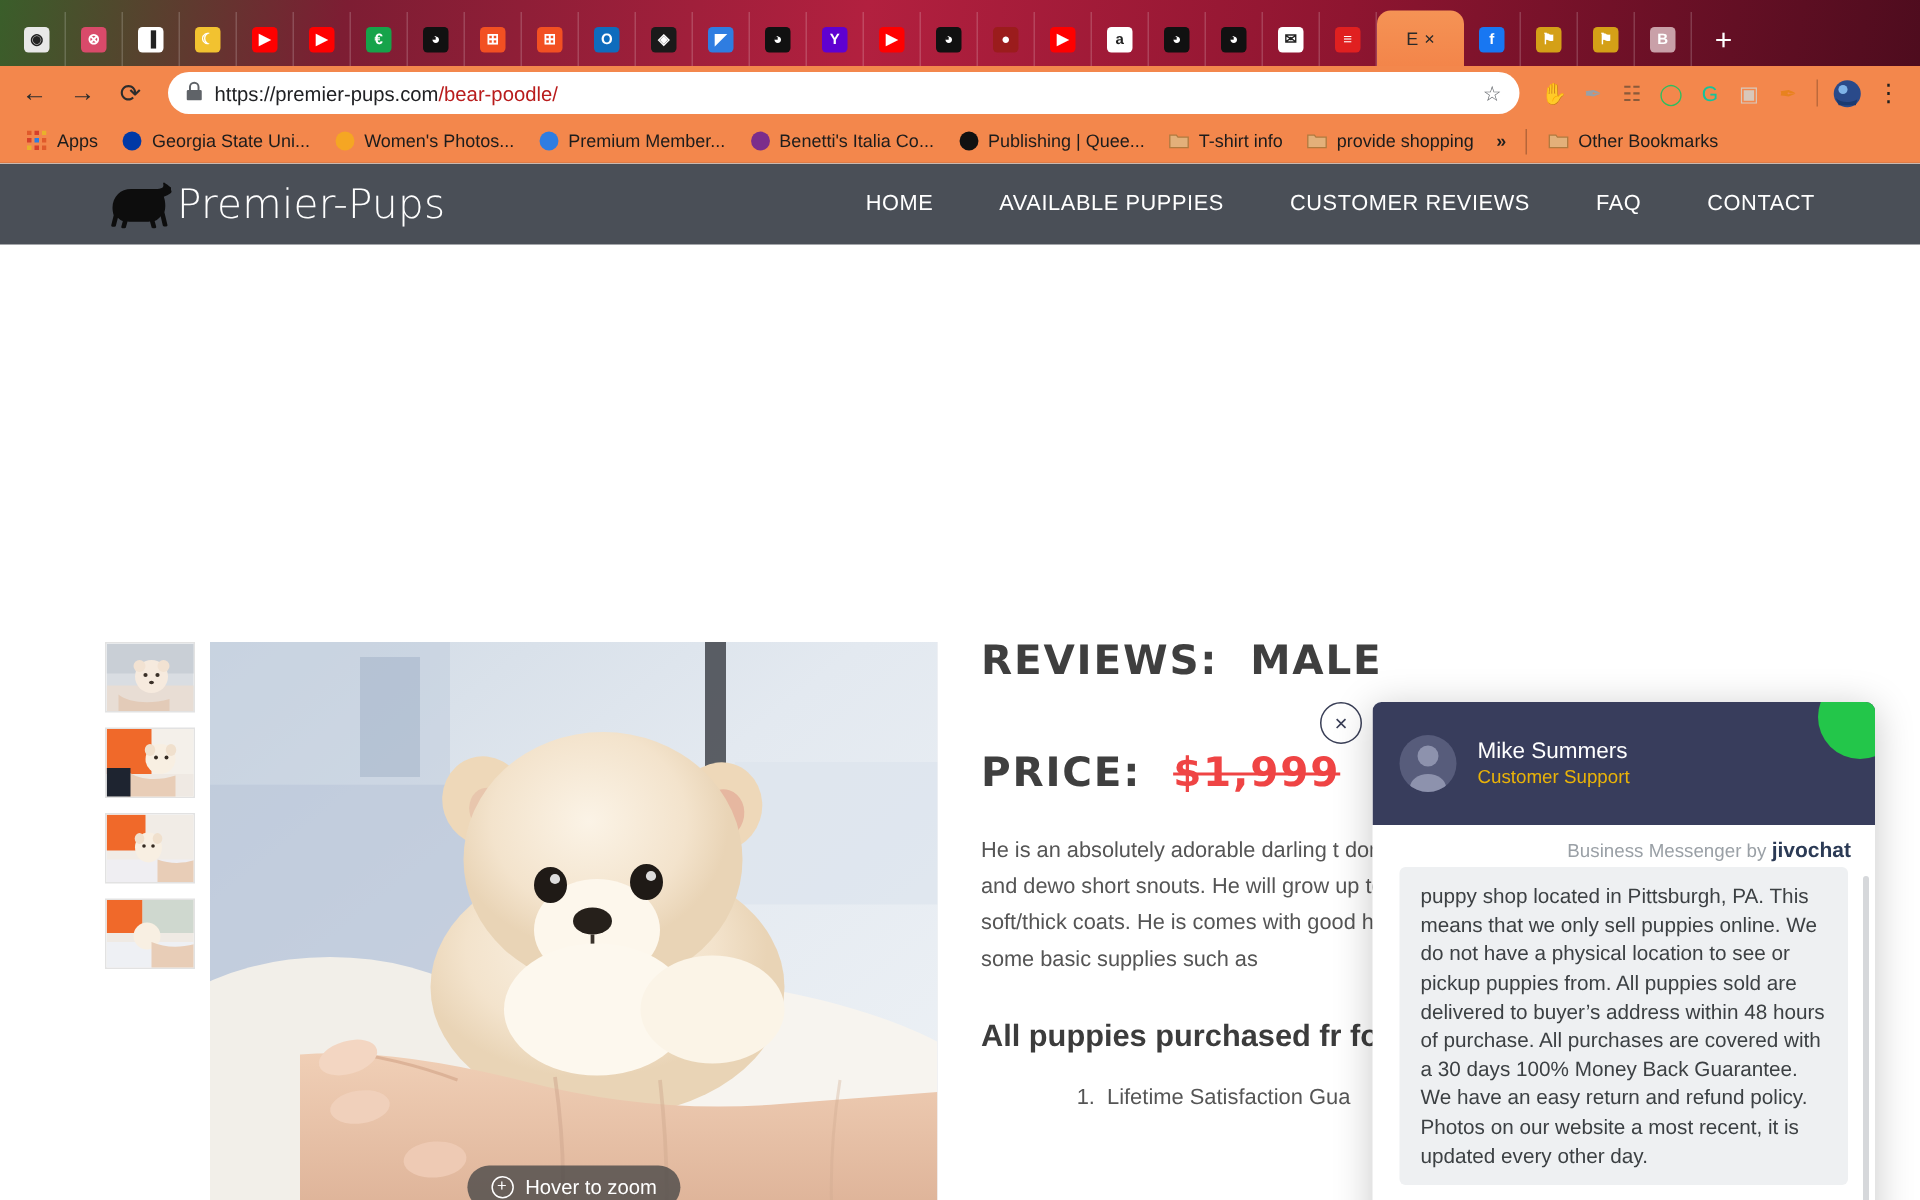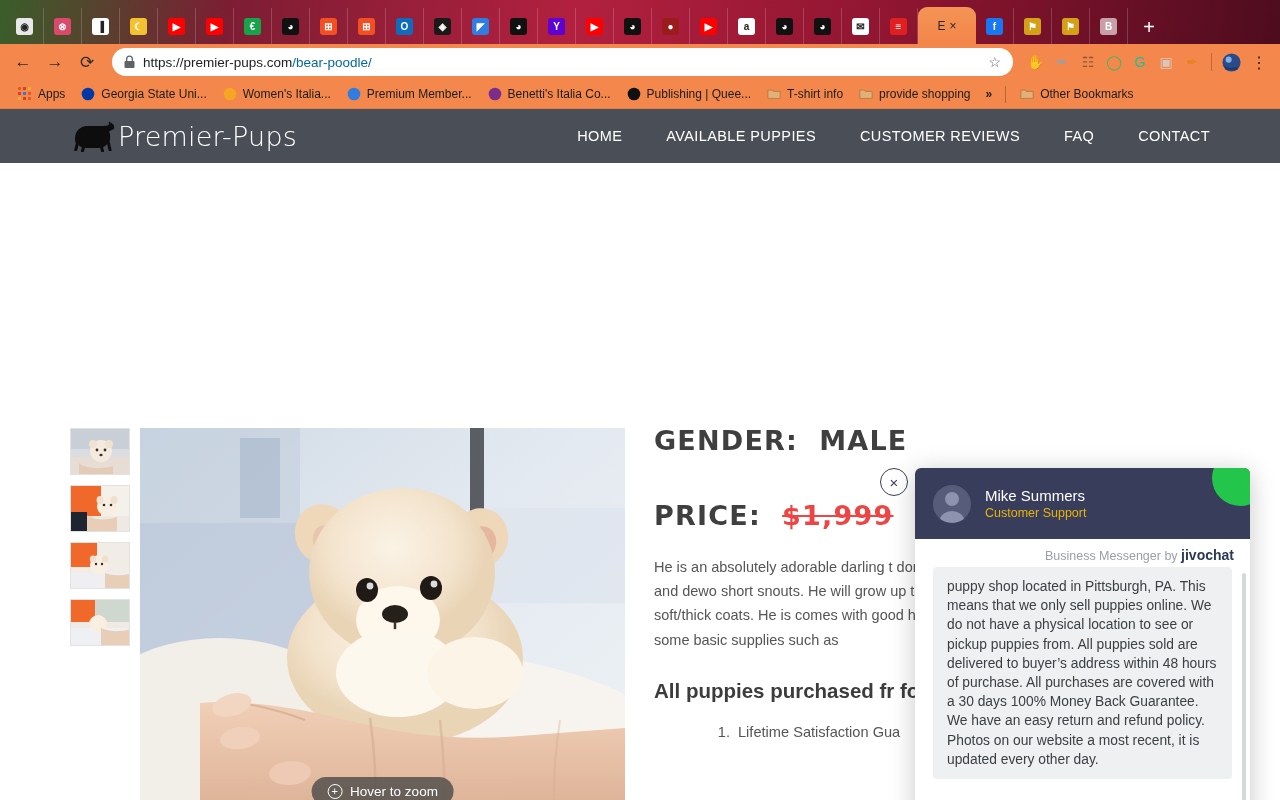--- a/index.html
+++ b/index.html
@@ -87,21 +87,21 @@
     align-items: center;
     padding: 0 12px;
     margin: 0 8px;
     gap: 8px;
     font-size: 13.5px;
     color: #202124;
     position: relative;
   }
   .omnibox .lock { font-size: 11px; color:#5f6368; }
   .url-dark { color:#202124; }
-  .url-grey { color:#0369a1; }
+  .url-grey { color:#b91c1c; }
   .star { margin-left:auto; color:#5f6368; font-size:14px; }
   .tbicon {
     width: 26px; height: 26px;
     display:flex;align-items:center;justify-content:center;
     font-size: 14px;
   }
   .tb-sep { width:1px;height:18px;background:rgba(0,0,0,.22);margin:0 4px; }
 
   .bookmarks {
     height: 29px;
@@ -185,21 +185,21 @@
   .chat {
     position:absolute; right:30px; top:305px;
     width:335px; height:495px;
     background:#fff;
     border-radius: 6px 6px 0 0;
     box-shadow: 0 4px 26px rgba(0,0,0,.22);
     overflow:hidden; z-index:50;
     display:flex; flex-direction:column;
   }
   .chat-head {
-    height:71px; background:#383d5c; position:relative;
+    height:82px; background:#383d5c; position:relative;
     display:flex; align-items:center; gap:14px; padding:0 18px;
     overflow:hidden;
   }
   .chat-head .greencorner{
     position:absolute; right:-18px; top:-18px;
     width:56px;height:56px;border-radius:50%;background:#23c64a;
   }
   .avatar { width:38px;height:38px;border-radius:50%;background:#575c7b; position:relative; overflow:hidden; flex:0 0 38px;}
   .avatar::before{content:"";position:absolute;left:50%;top:7px;transform:translateX(-50%);width:14px;height:14px;border-radius:50%;background:#8d92ad;}
   .avatar::after{content:"";position:absolute;left:50%;bottom:-6px;transform:translateX(-50%);width:24px;height:18px;border-radius:50% 50% 0 0;background:#8d92ad;}
@@ -402,21 +402,21 @@
         <div class="bm">
           <span class="bmico"><svg width="14" height="14" viewBox="0 0 14 14">
               <circle cx="7" cy="7" r="6.3" fill="#0039a6"></circle>
             </svg></span>
           <span>Georgia State Uni...</span>
         </div>
         <div class="bm">
           <span class="bmico"><svg width="14" height="14" viewBox="0 0 14 14">
               <circle cx="7" cy="7" r="6.3" fill="#f5a623"></circle>
             </svg></span>
-          <span>Women's Italia...</span>
+          <span>Women's Photos...</span>
         </div>
         <div class="bm">
           <span class="bmico"><svg width="14" height="14" viewBox="0 0 14 14">
               <circle cx="7" cy="7" r="6.3" fill="#2f7de1"></circle>
             </svg></span>
           <span>Premium Member...</span>
         </div>
         <div class="bm">
           <span class="bmico"><svg width="14" height="14" viewBox="0 0 14 14">
               <circle cx="7" cy="7" r="6.3" fill="#7b2d8b"></circle>
@@ -594,21 +594,21 @@
             <span class="pluscircle">
                 <span>+</span>
               </span>
             <span>Hover to zoom</span>
           </div>
         </div>
       </div>
 
       <div class="details">
         <div class="spec">
-          <span>GENDER:</span>
+          <span>REVIEWS:</span>
           &nbsp;<span>MALE</span>
         </div>
         <div class="spec">
           <span>PRICE:</span>
           &nbsp;<span class="old">$1,999</span>
           &nbsp;<span class="new">$4</span>
         </div>
         <div class="desc">He is an absolutely adorable darling t done with his vaccinations and dewo short snouts. He will grow up to 3~4 also has good soft/thick coats. He is comes with good health guarantee w provide some basic supplies such as</div>
         <div class="subhead">All puppies purchased fr following;</div>
         <ol class="olist" id="guarantee-list">

